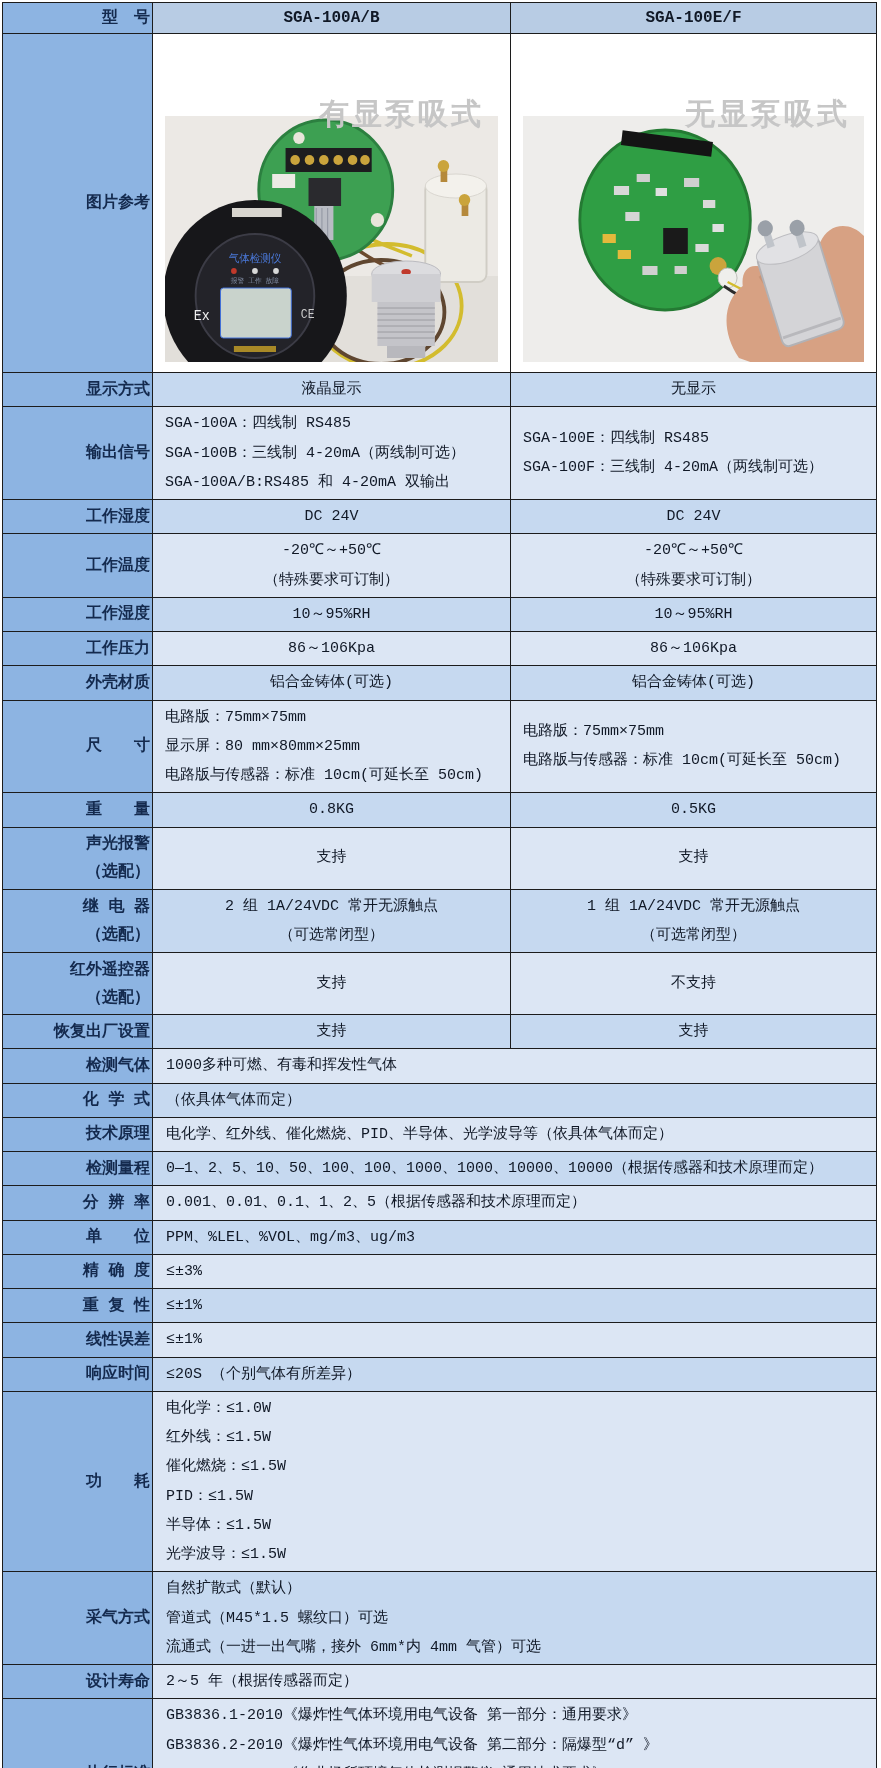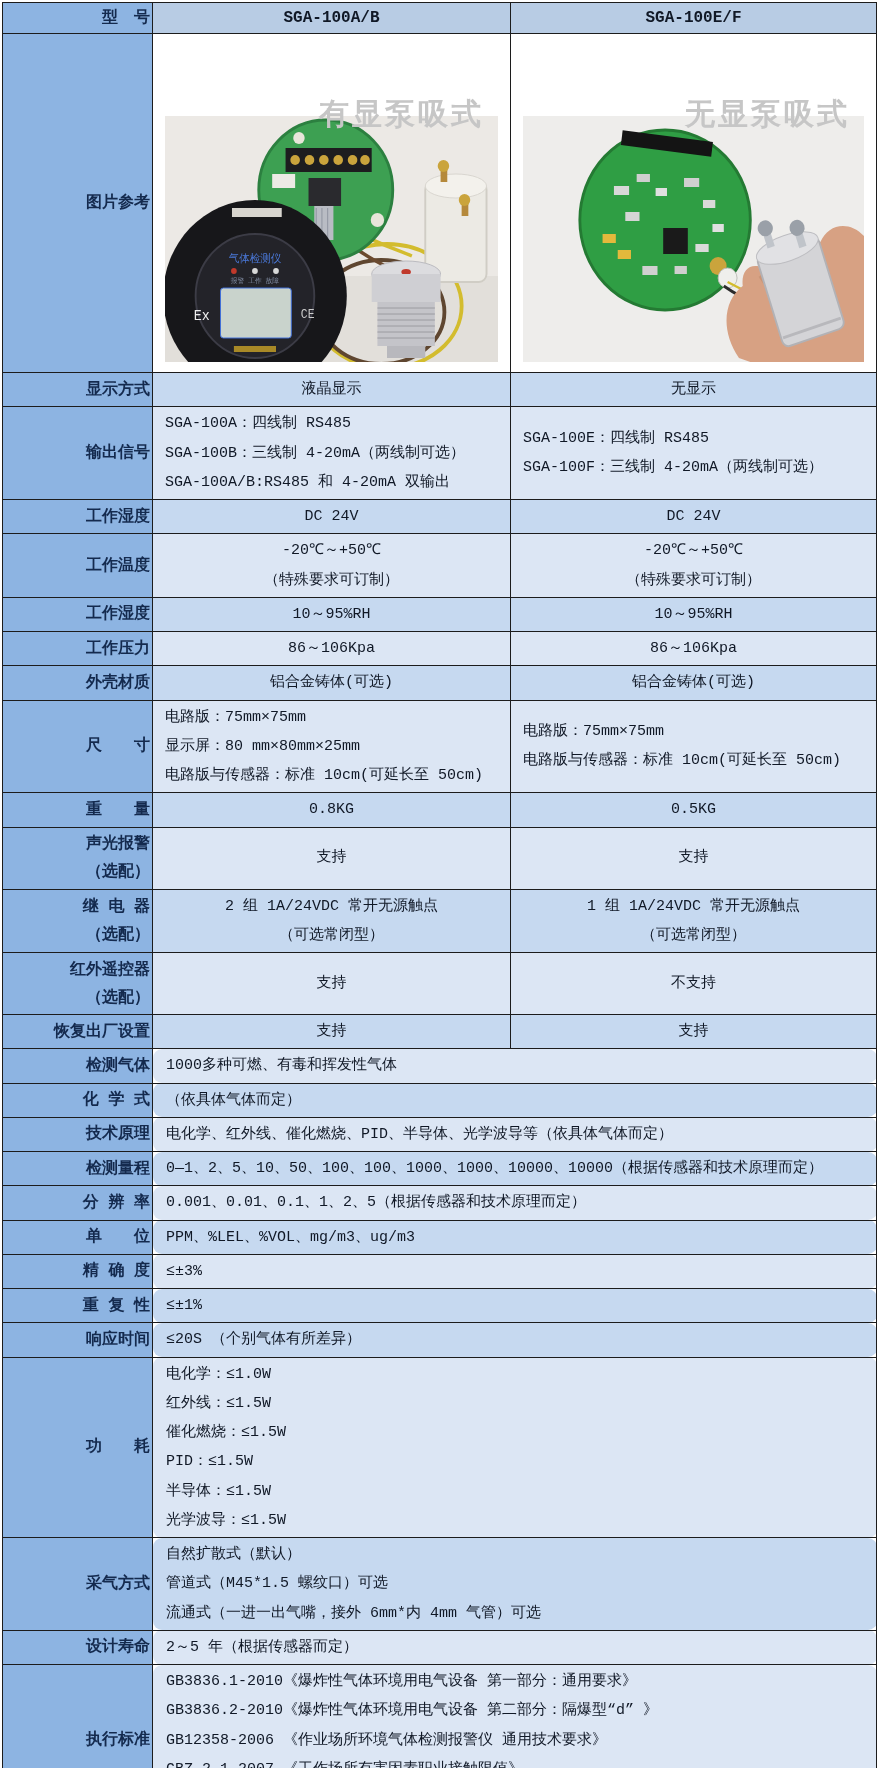--- a/index.html
+++ b/index.html
@@ -9,21 +9,21 @@
   td{border:1.5px solid #1c1c1c;vertical-align:middle;white-space:pre-wrap;
      overflow:hidden;}
   .lbl{background:#8DB4E2;font-weight:bold;text-align:right;
        font-size:16px;color:#142a4e;line-height:1.75;padding:0 2px;}
   .hd{background:#B8CCE4;font-weight:bold;text-align:center;
       font-size:16px;color:#101826;}
   .val{font-size:15px;color:#101826;text-align:center;line-height:1.95;padding:2px 8px;}
   .rd{background:#C6D9F0;}
   .rl{background:#DCE6F4;}
   .ta-l{text-align:left;padding-left:12px;}
-  .full{text-align:left;padding-left:13px;border-radius:9px;}
+  .full{text-align:left;padding-left:13px;}
   .photo-td{background:#ffffff;padding:10px 12px;}
   .photo{position:relative;width:100%;height:246px;}
   .photo svg{display:block;width:100%;height:100%;}
   .wm{position:absolute;top:14px;right:14px;font-size:30px;font-weight:bold;
       color:#c6c6c6;letter-spacing:3px;white-space:nowrap;}
 </style>
 </head>
 <body>
 
 <table>
@@ -258,20 +258,24 @@
     <td class="val rd full" colspan="2">PPM、%LEL、%VOL、mg/m3、ug/m3</td>
   </tr>
   <tr style="height:28px">
     <td class="lbl">精 确 度</td>
     <td class="val rl full" colspan="2">≤±3%</td>
   </tr>
   <tr style="height:29px">
     <td class="lbl">重 复 性</td>
     <td class="val rd full" colspan="2">≤±1%</td>
   </tr>
+  <tr style="height:28px">
+    <td class="lbl">线性误差</td>
+    <td class="val rl full" colspan="2">≤±1%</td>
+  </tr>
   <tr style="height:30px">
     <td class="lbl">响应时间</td>
     <td class="val rd full" colspan="2">≤20S （个别气体有所差异）</td>
   </tr>
   <tr style="height:176px">
     <td class="lbl">功　　耗</td>
     <td class="val rl full" colspan="2">电化学：≤1.0W
 红外线：≤1.5W
 催化燃烧：≤1.5W
 PID：≤1.5W

